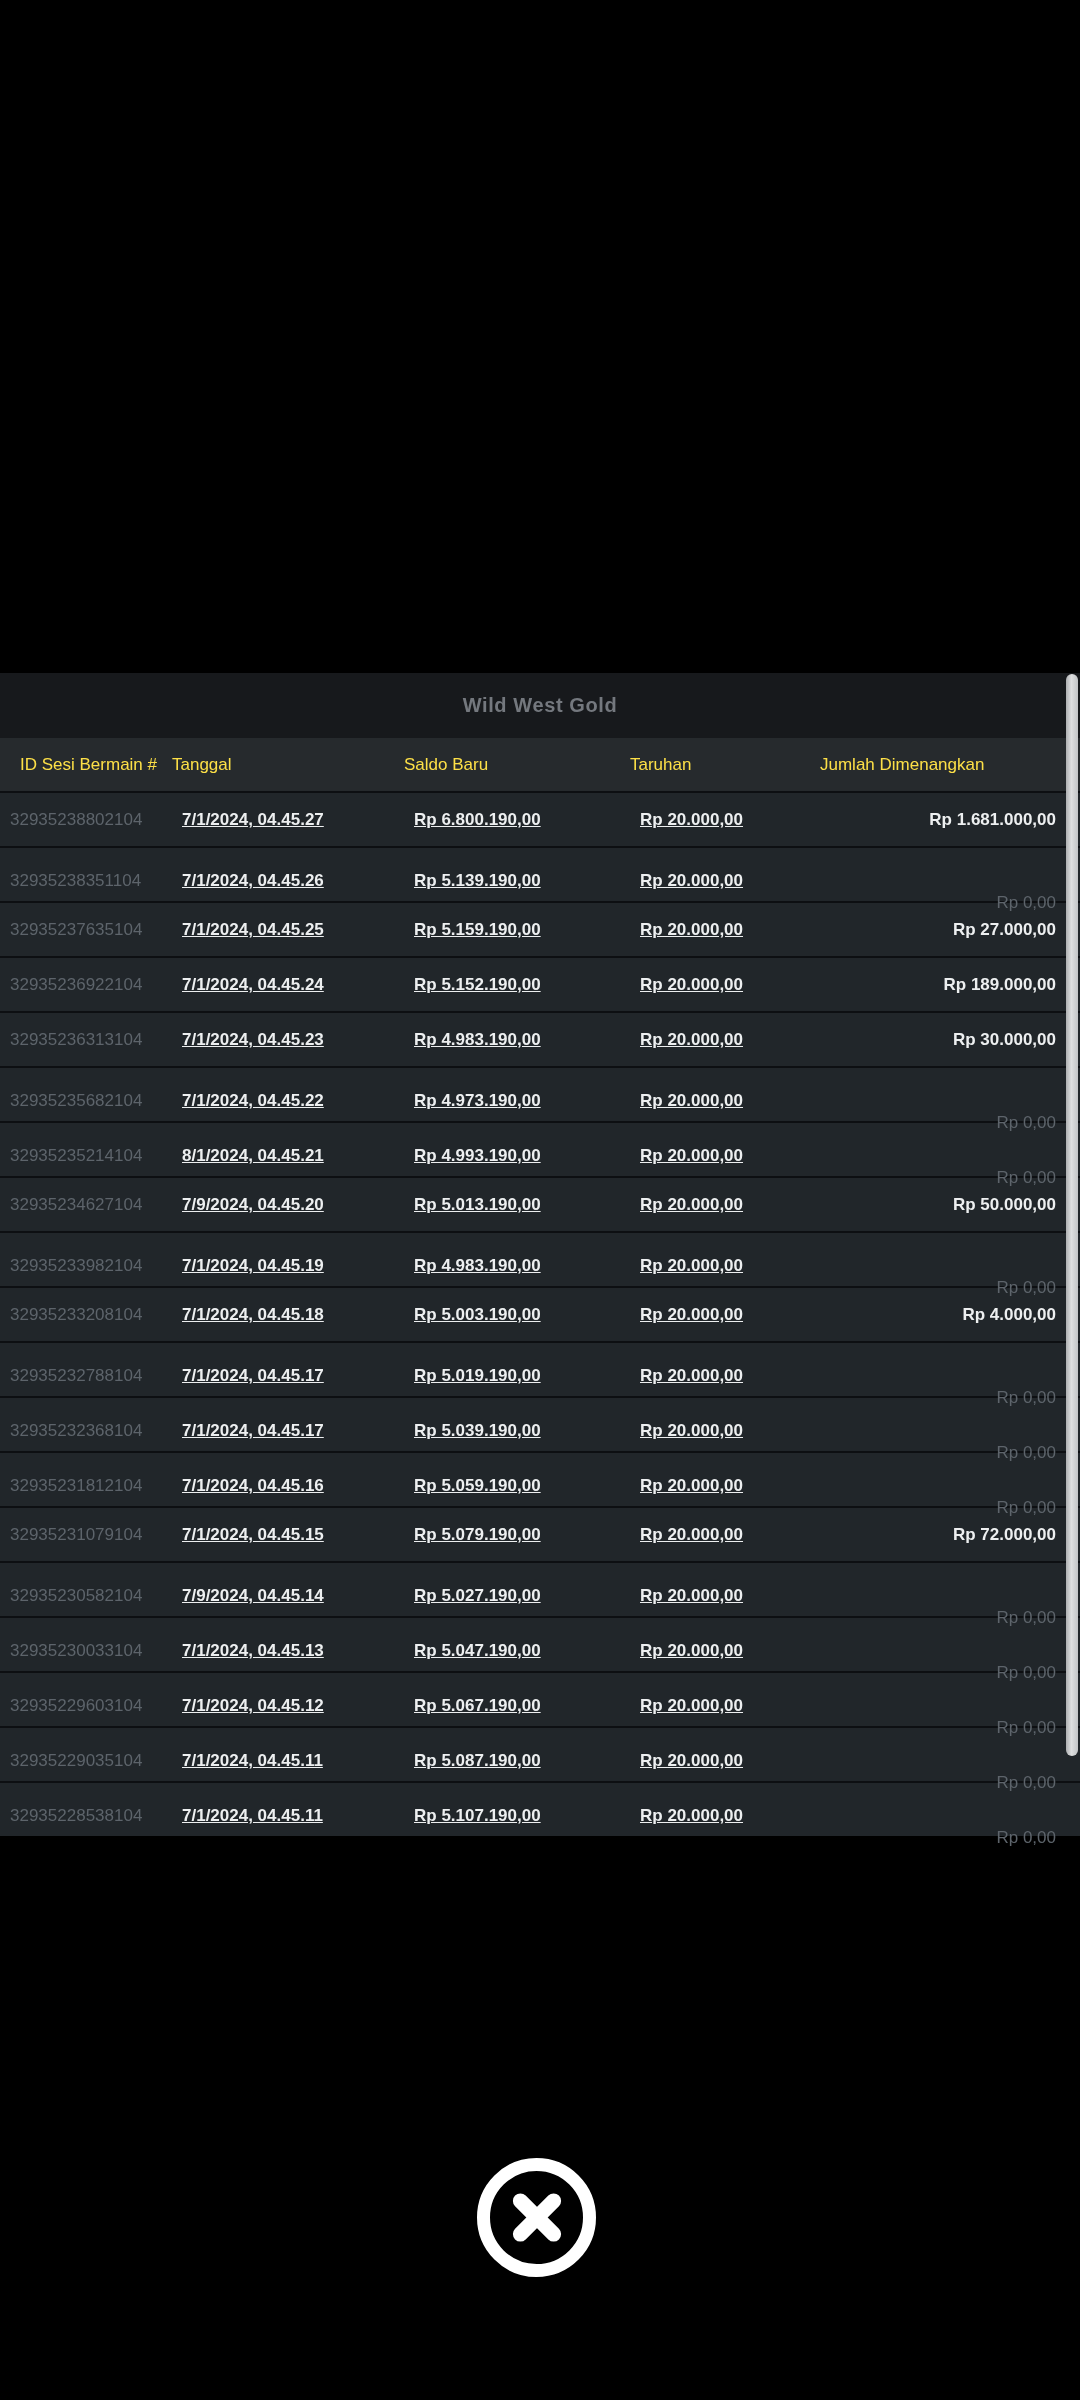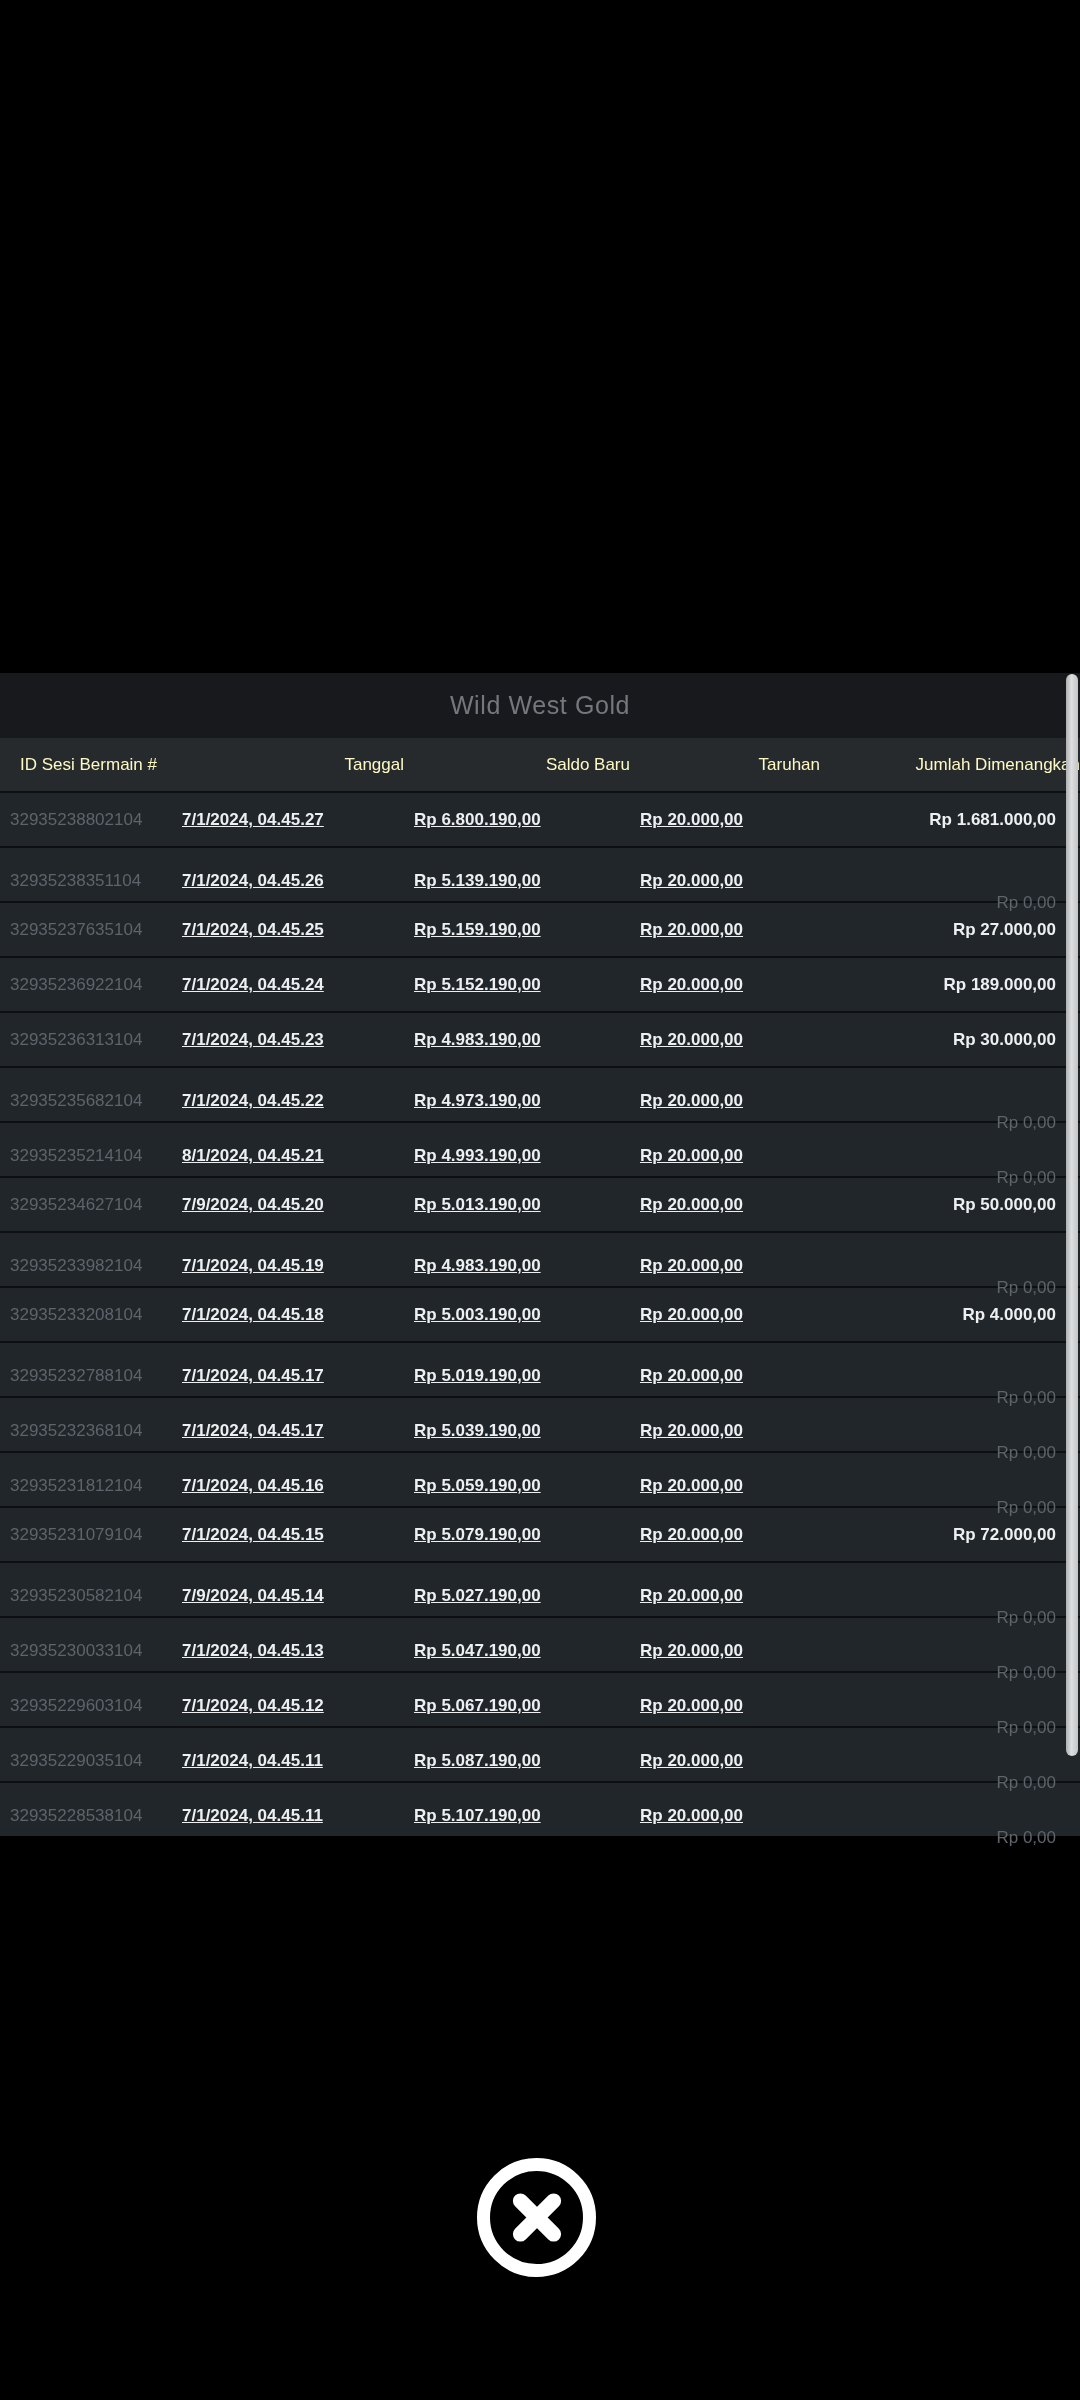--- a/index.html
+++ b/index.html
@@ -13,34 +13,34 @@
   }
   .modal{
     position:absolute;left:0;top:673px;width:1080px;
     background:#17191c;
   }
   .titlebar{
     height:65px;
     display:flex;align-items:center;justify-content:center;
   }
   .title{
-    color:#74787e;font-size:25px;font-weight:400;letter-spacing:.6px;text-align:right;
+    color:#74787e;font-size:20px;font-weight:700;letter-spacing:.6px;text-align:right;
   }
   .grid-cols{
     display:grid;
     grid-template-columns:172px 232px 226px 190px 1fr;
     align-items:center;
   }
   .thead{
     height:53px;
     background:#262a2d;
-    color:#fef9c3;
+    color:#fde047;
     font-size:17px;
   }
-  .thead .th{text-align:right;}
+  .thead .th{text-align:left;}
   .thead .th.first{text-align:left;padding-left:20px;}
   .tbody{background:#6d28d9;border-radius:8px;}
   .trow{
     height:55px;
     background:#21262a;
     border-top:2px solid #0d0f12;
     box-sizing:border-box;
     font-size:17px;
   }
   .cell-id{

